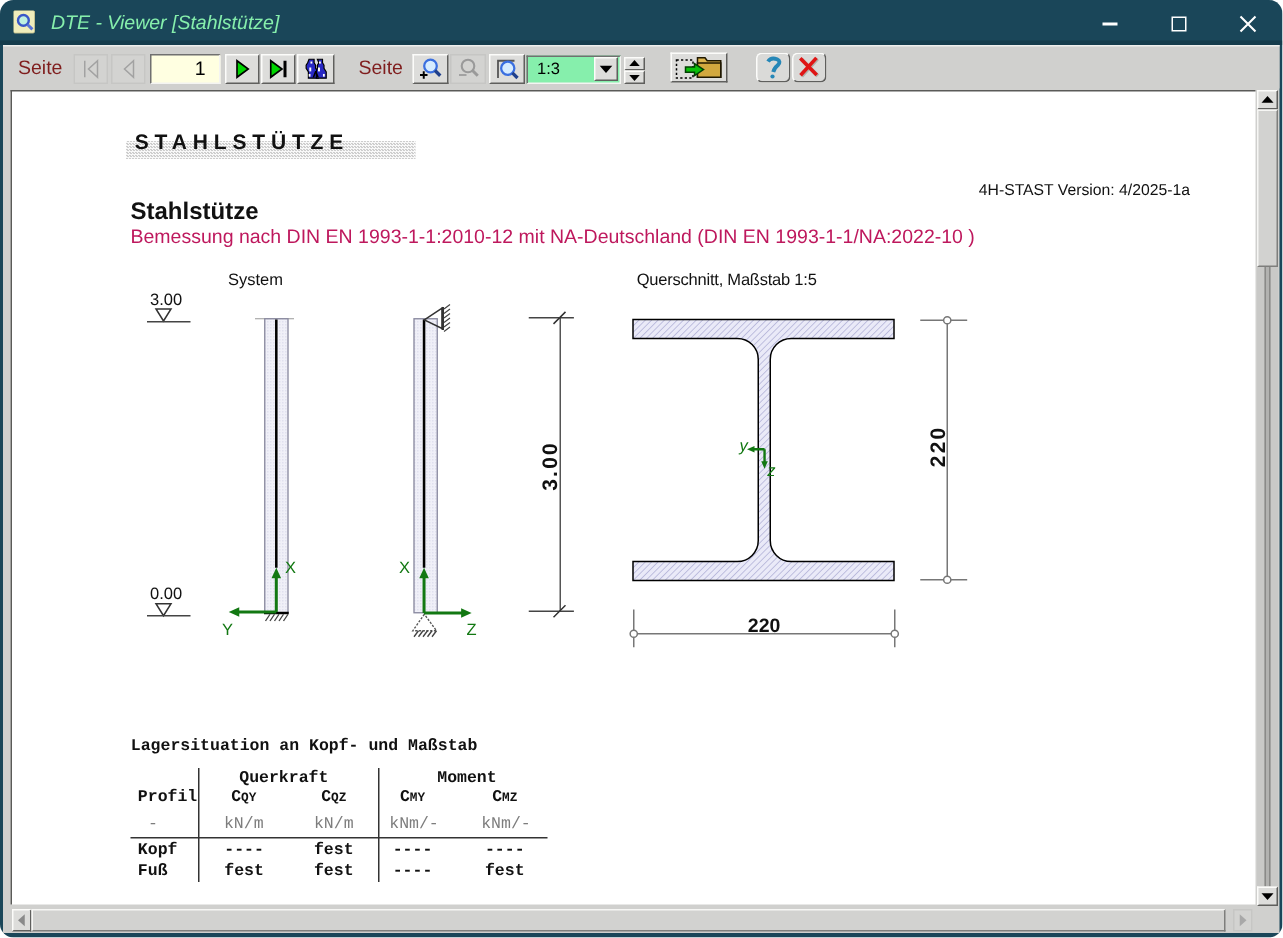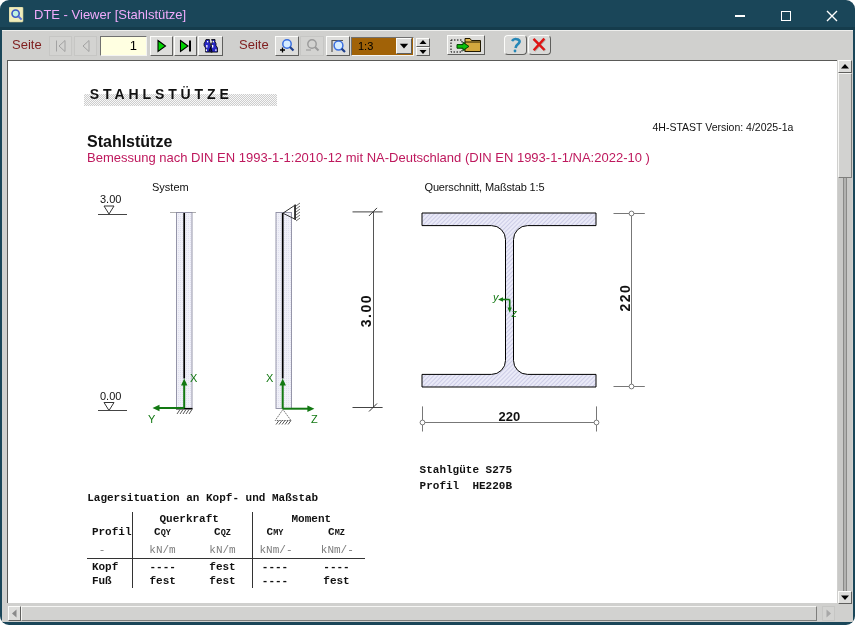--- a/index.html
+++ b/index.html
@@ -85,21 +85,21 @@
             <path d="M5 13 h5" stroke="#a2a2a2" stroke-width="1.3"></path>
           </svg>
         </div>
         <div class="btn" style="left:324px;top:5px;width:24px;height:20px;">
           <svg width="22" height="18" viewBox="0 0 22 18">
             <path d="M5 15 V3.5 H16" fill="none" stroke="#555" stroke-width="1.2"></path>
             <circle cx="11.5" cy="8.5" r="4.4" fill="#d6ecff" stroke="#3a6fe0" stroke-width="1.5"></circle>
             <line x1="14.6" y1="11.6" x2="18" y2="15" stroke="#20408c" stroke-width="2.2"></line>
           </svg>
         </div>
-        <div class="abs" style="left:349px;top:6px;width:63px;height:19px;background:#a16207;border-top:1px solid #707070;border-left:1px solid #707070;border-bottom:1px solid #f4f4f2;border-right:1px solid #f4f4f2;">
+        <div class="abs" style="left:349px;top:6px;width:63px;height:19px;background:#86efac;border-top:1px solid #707070;border-left:1px solid #707070;border-bottom:1px solid #f4f4f2;border-right:1px solid #f4f4f2;">
           <div class="abs" style="left:6px;top:1px;font-size:11px;line-height:15px;">1:3</div>
           <div class="btn" style="left:44px;top:0px;width:16px;height:16px;border-width:1px;">
             <svg width="14" height="14" viewBox="0 0 14 14">
                 <path d="M2.8 4.8 L11.2 4.8 L7 9.6 Z" fill="#000"></path>
               </svg>
           </div>
         </div>
         <div class="btn" style="left:414px;top:7px;width:14px;height:9px;">
           <svg width="12" height="7" viewBox="0 0 12 7">
               <path d="M2.5 5 L9.5 5 L6 1 Z" fill="#000"></path>
@@ -162,21 +162,21 @@
         </div>
       </div>
     </div>
     <div id="titlebar">
         <div class="abs" style="left:0;top:27px;width:855px;height:3px;background:#153c4c;"></div>
       <svg class="abs" style="left:9px;top:7px" width="15" height="16" viewBox="0 0 15 16">
         <rect x="0" y="0" width="14" height="15" rx="1" fill="#f0edbb" stroke="#c8c490" stroke-width="0.6"></rect>
         <circle cx="6.6" cy="6.6" r="3.6" fill="#bff0e0" stroke="#3a57c8" stroke-width="1.6"></circle>
         <line x1="9.3" y1="9.3" x2="12.6" y2="12.6" stroke="#5a74d8" stroke-width="2"></line>
       </svg>
-      <div class="abs" style="left:34px;top:0;height:30px;line-height:30px;color:#f0abfc;font-size:13px;">DTE - Viewer [Stahlstütze]</div>
+      <div class="abs" style="left:34px;top:0;height:30px;line-height:30px;color:#86efac;font-size:13px;font-style:italic;">DTE - Viewer [Stahlstütze]</div>
       <div class="abs" style="left:735px;top:15px;width:10px;height:2px;background:#fff;"></div>
       <div class="abs" style="left:781px;top:11px;width:10px;height:10px;border:1.5px solid #fff;"></div>
       <svg class="abs" style="left:826px;top:10px" width="12" height="12" viewBox="0 0 12 12">
         <path d="M1 1 L11 11 M11 1 L1 11" stroke="#fff" stroke-width="1.4" fill="none"></path>
       </svg>
     </div>
   </div>
   <div id="content">
 
     <div class="abs" style="left:83.7px;top:93.5px;width:193px;height:12.3px;background:repeating-conic-gradient(#cdcdcd 0 25%,#f8f8f8 0 50%) 0 0/2px 2px;"></div>
@@ -275,22 +275,20 @@
       <text x="0" y="0" transform="translate(220.3 102.6) rotate(-90)" font-family="Liberation Sans" font-size="14px" font-weight="bold" letter-spacing="1.5" fill="#111" text-anchor="middle">220</text>
 
       <line x1="12.6" y1="227.5" x2="186.6" y2="227.5" stroke="#777" stroke-width="1"></line>
       <line x1="12.5" y1="211.4" x2="12.5" y2="236.5" stroke="#777" stroke-width="1"></line>
       <line x1="186.5" y1="211.4" x2="186.5" y2="236.5" stroke="#777" stroke-width="1"></line>
       <circle cx="12.5" cy="227.5" r="2.4" fill="#fff" stroke="#777" stroke-width="1"></circle>
       <circle cx="186.5" cy="227.5" r="2.4" fill="#fff" stroke="#777" stroke-width="1"></circle>
       <text x="99.4" y="226" font-family="Liberation Sans" font-size="13px" font-weight="bold" fill="#111" text-anchor="middle">220</text>
     </svg>
 
-    <div class="abs mono" style="left:419.6px;top:461.6px;font-size:11px;line-height:16.6px;white-space:pre;color:#111;font-weight:bold;">Stahlgüte S275
-Profil  HE220B</div>
 
     <div class="abs mono" style="left:87.2px;top:492.2px;font-size:11px;font-weight:bold;color:#111;">Lagersituation an Kopf- und Maßstab</div>
     <div class="abs" style="left:131.7px;top:512px;width:1px;height:75.5px;background:#333;"></div>
     <div class="abs" style="left:251.8px;top:512px;width:1px;height:75.5px;background:#333;"></div>
     <div class="abs" style="left:87.2px;top:558px;width:278.3px;height:1px;background:#333;"></div>
     <div class="abs mono tc" style="left:159.5px;top:512.8px;font-weight:bold;">Querkraft</div>
     <div class="abs mono tc" style="left:291.5px;top:512.8px;font-weight:bold;">Moment</div>
     <div class="abs mono tc" style="left:91.9px;top:526.4px;font-weight:bold;">Profil</div>
     <div class="abs mono cc" style="left:132.5px;top:526.4px;font-weight:bold;">C<span class="sub">QY</span></div>
     <div class="abs mono cc" style="left:192.5px;top:526.4px;font-weight:bold;">C<span class="sub">QZ</span></div>

